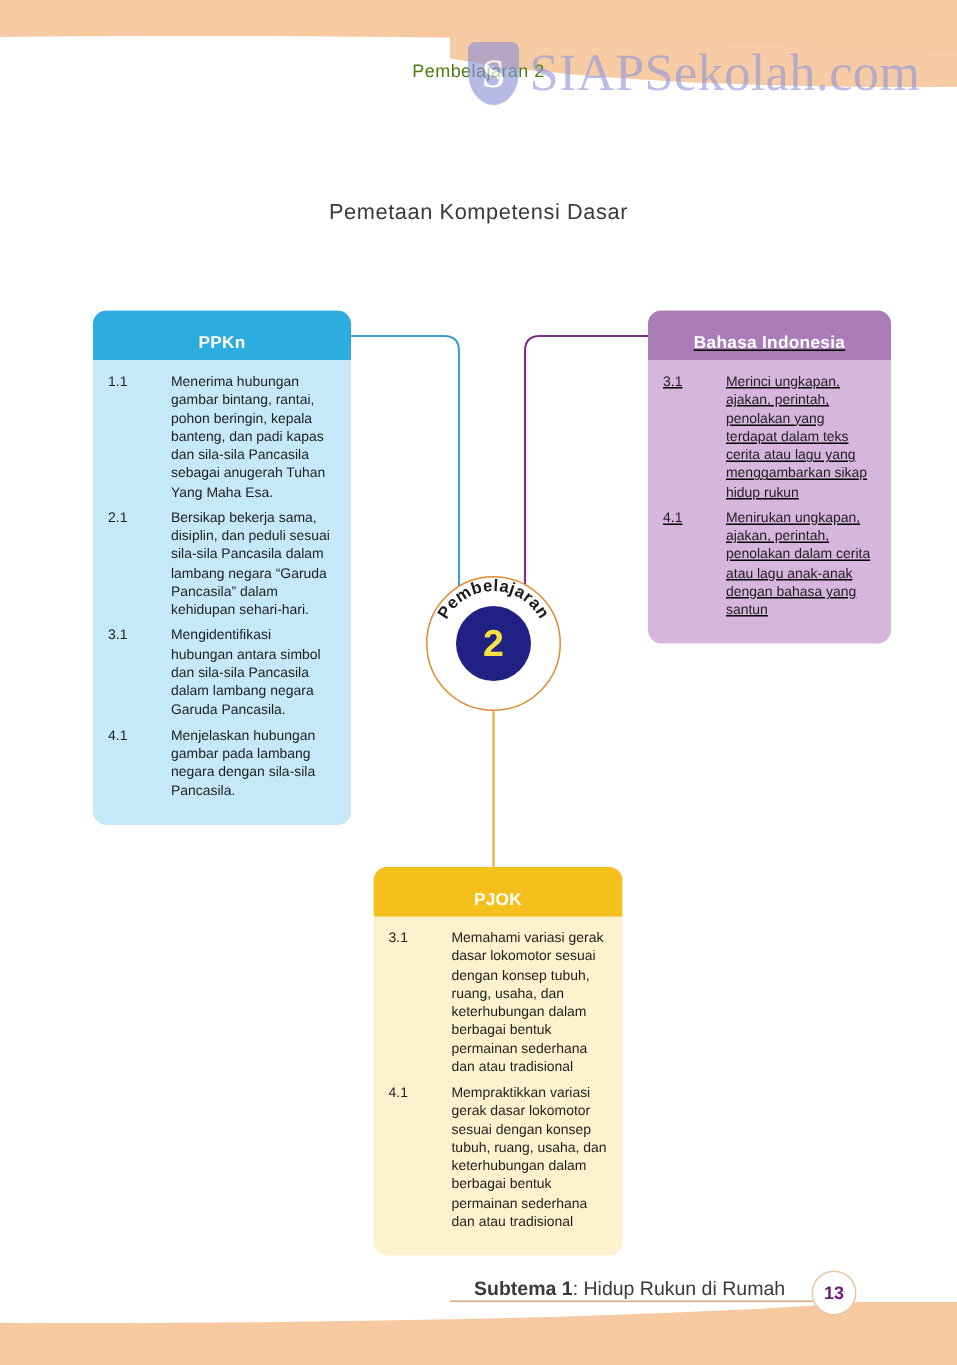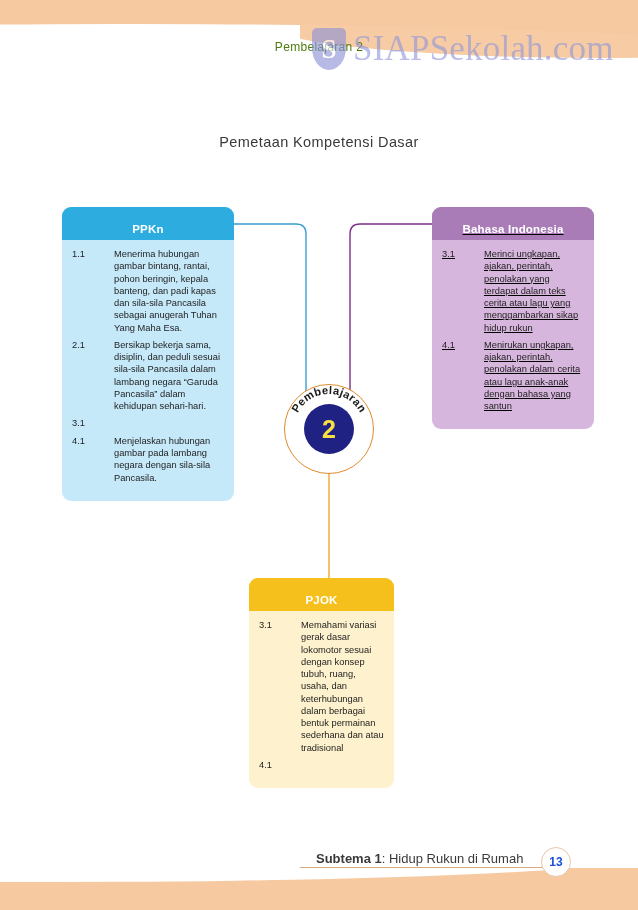--- a/index.html
+++ b/index.html
@@ -82,21 +82,21 @@
   .kd-code{width:20px;flex:0 0 20px;font-size:9.3px;color:#1d1d1d;line-height:1.32;}
   .kd-text{flex:1;font-size:9.3px;color:#1d1d1d;line-height:1.32;}
 
   
   #box-ppkn{left:62px;top:207px;width:172px;background:#c6e9fa;}
   #box-ppkn .box-head{background:#2dacdf;}
   
   #box-bindo{left:432px;top:207px;width:162px;background:#d7b6dd;text-decoration:underline;}
   #box-bindo .box-head{background:#a97cb8;}
   
-  #box-pjok{left:249px;top:578px;width:145px;background:#fdf2cd;}
+  #box-pjok{left:249px;top:578px;width:166px;background:#fdf2cd;}
   #box-pjok .box-head{background:#f6c01c;color:#ffffff;}
 
   
   .badge{
     position:absolute;left:284px;top:384px;width:90px;height:90px;
   }
   .badge-outer{
     position:absolute;inset:0;border-radius:50%;
     background:#ffffff;border:1.6px solid #e08a2e;
     box-sizing:border-box;
@@ -114,21 +114,21 @@
   .badge-ring-text text{
     font-size:11.2px;font-weight:bold;fill:#1a1a1a;
     font-family:"Liberation Sans", sans-serif;letter-spacing:.4px;
   }
   .footer-sub{position:absolute;left:316px;bottom:44px;font-size:13px;color:#3a3a3a;white-space:nowrap;}
   .footer-sub b{font-weight:bold;}
   .page-num{
     position:absolute;left:541px;bottom:33px;width:30px;height:30px;
     border-radius:50%;background:#ffffff;border:1px solid #e8c6a6;
     display:flex;align-items:center;justify-content:center;
-    font-size:12px;color:#1d4ed8;font-weight:bold;box-sizing:border-box;
+    font-size:12px;color:#701a75;font-weight:bold;box-sizing:border-box;
   }
 </style>
 </head>
 <body>
 
 <div class="top-band"></div>
 <div class="top-band-curve"></div>
 <div class="top-band-curve2"></div>
 
 <div class="bottom-band"></div>
@@ -159,20 +159,21 @@
     <div class="kd-row">
       <div class="kd-code">1.1</div>
       <div class="kd-text">Menerima hubungan gambar bintang, rantai, pohon beringin, kepala banteng, dan padi kapas dan sila-sila Pancasila sebagai anugerah Tuhan Yang Maha Esa.</div>
     </div>
     <div class="kd-row">
       <div class="kd-code">2.1</div>
       <div class="kd-text">Bersikap bekerja sama, disiplin, dan peduli sesuai sila-sila Pancasila dalam lambang negara “Garuda Pancasila” dalam kehidupan sehari-hari.</div>
     </div>
     <div class="kd-row">
       <div class="kd-code">3.1</div>
+      <div class="kd-text">Mengidentifikasi hubungan antara simbol dan sila-sila Pancasila dalam lambang negara Garuda Pancasila.</div>
     </div>
     <div class="kd-row">
       <div class="kd-code">4.1</div>
       <div class="kd-text">Menjelaskan hubungan gambar pada lambang negara dengan sila-sila Pancasila.</div>
     </div>
   </div>
 </div>
 
 <div class="box" id="box-bindo">
   <div class="box-head">Bahasa Indonesia</div>
@@ -190,20 +191,21 @@
 
 <div class="box" id="box-pjok">
   <div class="box-head">PJOK</div>
   <div class="box-body">
     <div class="kd-row">
       <div class="kd-code">3.1</div>
       <div class="kd-text">Memahami variasi gerak dasar lokomotor sesuai dengan konsep tubuh, ruang, usaha, dan keterhubungan dalam berbagai bentuk permainan sederhana dan atau tradisional</div>
     </div>
     <div class="kd-row">
       <div class="kd-code">4.1</div>
+      <div class="kd-text">Mempraktikkan variasi gerak dasar lokomotor sesuai dengan konsep tubuh, ruang, usaha, dan keterhubungan dalam berbagai bentuk permainan sederhana dan atau tradisional</div>
     </div>
   </div>
 </div>
 
 <div class="badge">
   <div class="badge-outer"></div>
   <svg class="badge-ring-text" viewBox="0 0 90 90">
     <defs>
       <path id="ringpath" d="M 10,45 A 35,35 0 0 1 80,45" fill="none"></path>
     </defs>

